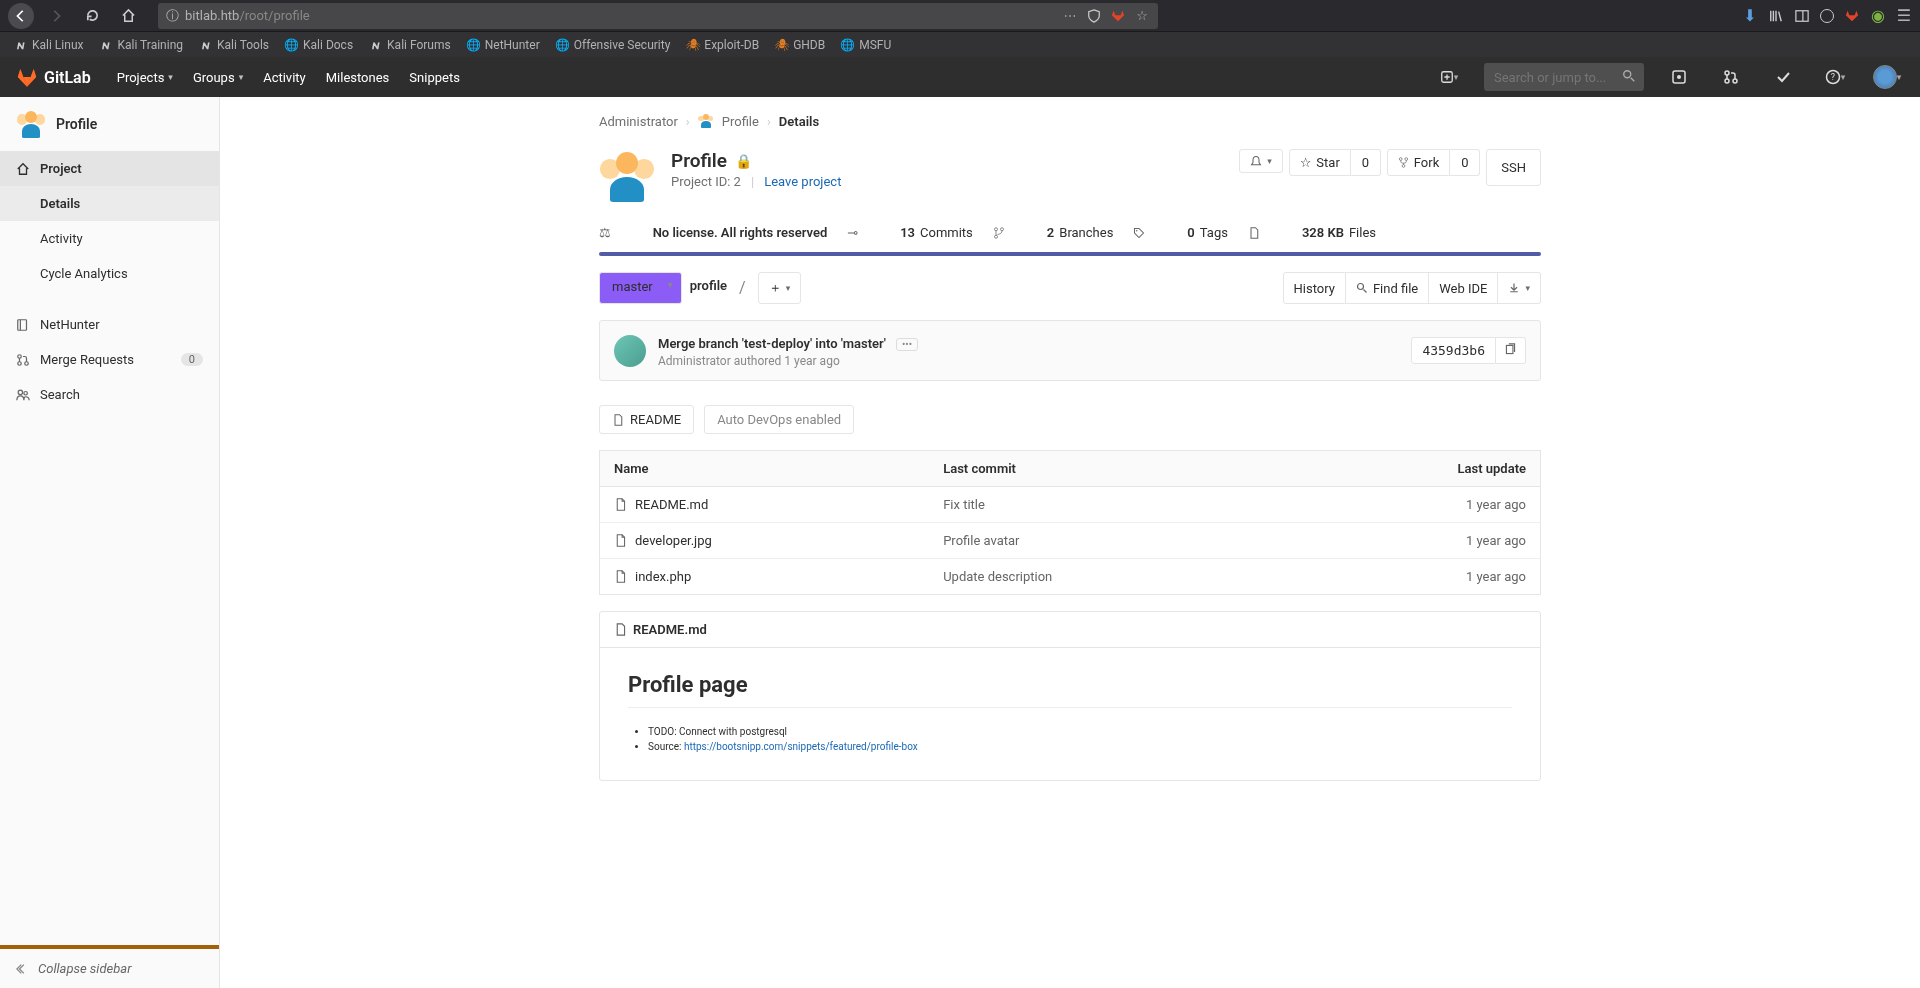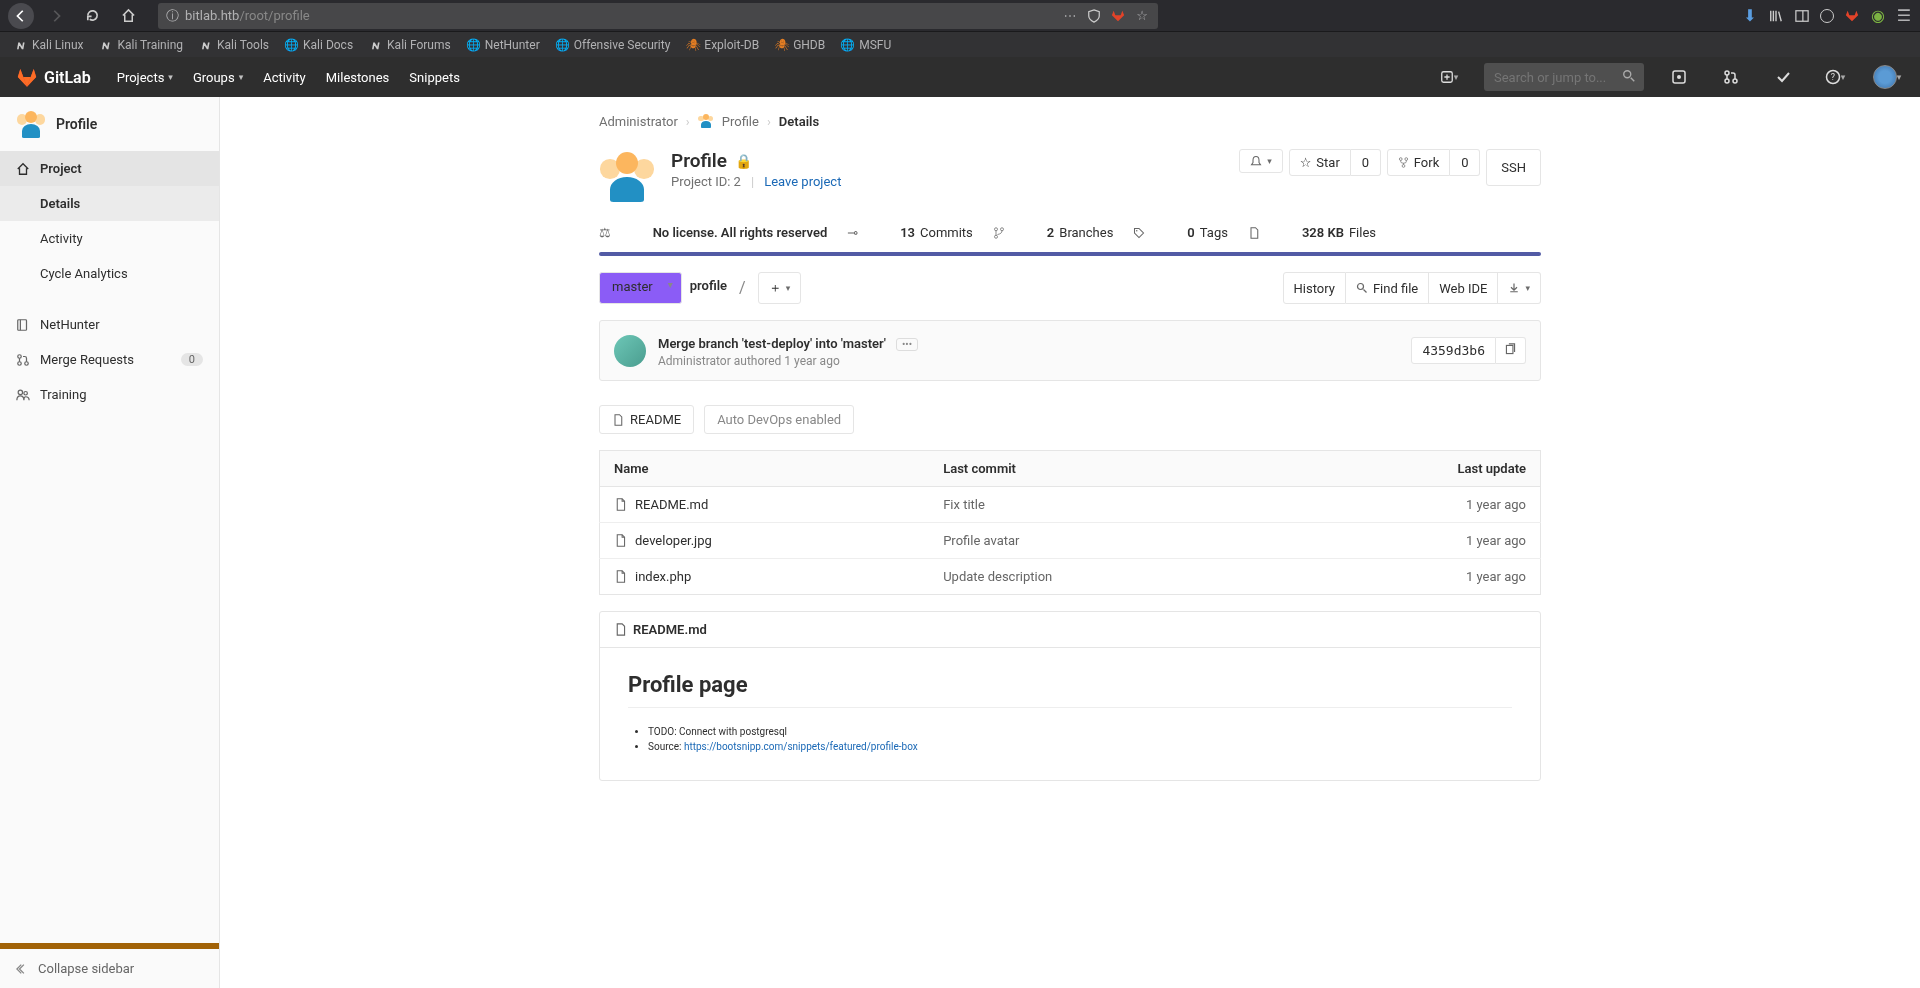--- a/index.html
+++ b/index.html
@@ -39,21 +39,21 @@
 .main-wrap { display: flex; height: calc(100vh - 97px); }
 .sidebar { width: 220px; background: #fafafa; border-right: 1px solid #e5e5e5; display: flex; flex-direction: column; position:relative;}
 .sidebar-header { display: flex; align-items: center; gap: 10px; padding: 12px 16px; }
 .project-badge-sm { width: 30px; height: 30px; position:relative;}
 .sidebar-title { font-weight: 600; font-size: 14px; }
 .sidebar-item { display: flex; align-items: center; gap: 10px; padding: 10px 16px; font-size: 13px; color: #2e2e2e; cursor: pointer; }
 .sidebar-item.active { background: #e4e4e4; font-weight: 600; }
 .sidebar-item.sub { padding-left: 40px; font-size: 13px; }
 .sidebar-item.sub.active-sub { background: #ebebeb; font-weight: 600; }
 .sidebar-badge { margin-left: auto; background: #e5e5e5; border-radius: 10px; padding: 0 8px; font-size: 11px; color: #666; }
-.sidebar-collapse { margin-top: auto; padding: 12px 16px; font-size: 13px; color: #666; display: flex; align-items: center; gap: 8px; cursor: pointer; border-top:6px solid #a16207;}
+.sidebar-collapse { margin-top: auto; padding: 12px 16px; font-size: 13px; color: #666; display: flex; align-items: center; gap: 8px; cursor: pointer; border-top:4px solid #a16207;font-style:italic;}
 
 
 .content { flex: 1; overflow-y: auto; padding: 0; background:#fff;}
 .content-inner { max-width: 990px; margin: 0 auto; padding: 16px 24px; }
 .breadcrumb { font-size: 13px; color: #707070; display: flex; align-items: center; gap: 8px; margin-bottom: 20px; }
 .breadcrumb a { color: #707070; text-decoration: none; }
 .breadcrumb .sep { color: #ccc; }
 .breadcrumb .current { color: #2e2e2e; font-weight:600;}
 
 .project-head { display: flex; gap: 16px; margin-bottom: 8px; }
@@ -363,21 +363,21 @@
       <span class="sidebar-badge">0</span>
     </div>
     <div class="sidebar-item">
       <span>
           <svg width="14" height="14" viewBox="0 0 16 16">
             <circle cx="5" cy="5" r="2.5" stroke="#666" fill="none" stroke-width="1.4"></circle>
             <circle cx="11" cy="6" r="2" stroke="#666" fill="none" stroke-width="1.4"></circle>
             <path d="M1 14 Q1 9 5 9 Q9 9 9 14 M9 14 Q9 10 11 10 Q15 10 15 14" stroke="#666" fill="none" stroke-width="1.4"></path>
           </svg>
         </span>
-      <span>Training</span>
+      <span>Search</span>
     </div>
     <div class="sidebar-collapse">
       <span>
           <svg width="14" height="14" viewBox="0 0 16 16">
             <path d="M9 3 L4 8 L9 13 M6 3 L1 8 L6 13" stroke="#888" fill="none" stroke-width="1.5"></path>
           </svg>
         </span>
       <span>Collapse sidebar</span>
     </div>
   </div>

